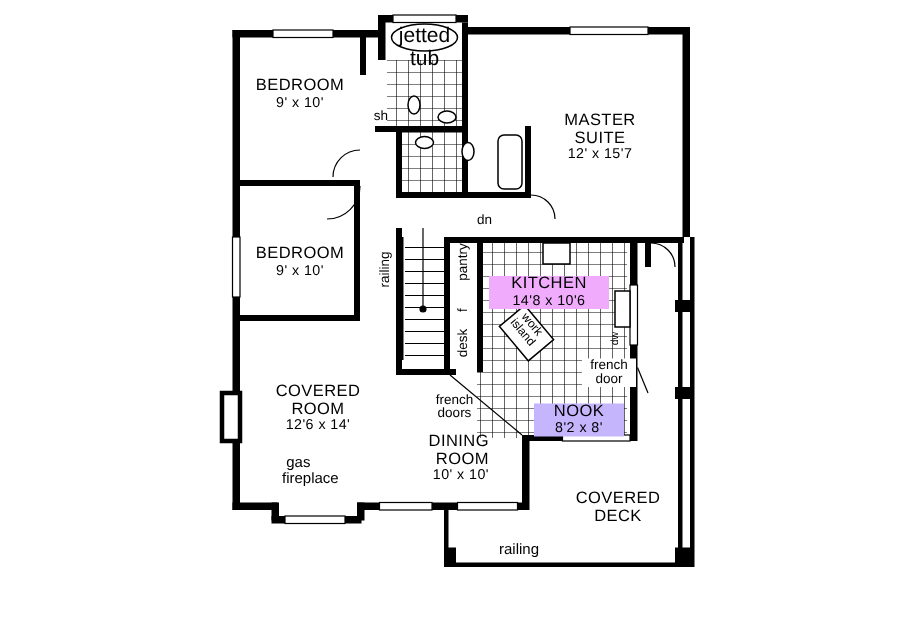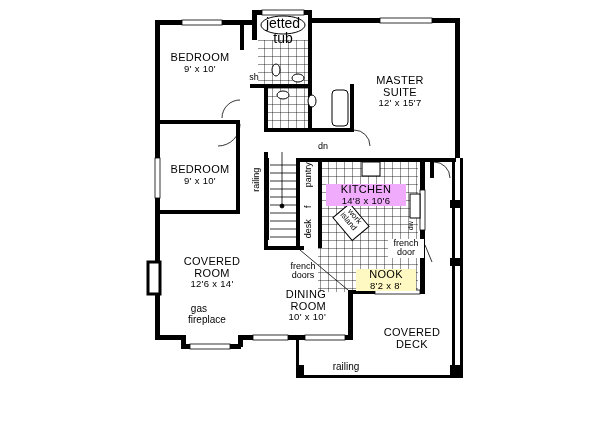--- a/index.html
+++ b/index.html
@@ -157,21 +157,21 @@
   <div>ROOM</div>
   <div class="dim">12'6 x 14'</div>
 </div>
 
 <div class="lbl room" style="left:246px;top:289px;width:80px;text-align:right;">
   <div>DINING</div>
   <div>ROOM</div>
   <div class="dim">10' x 10'</div>
 </div>
 
-<div class="lbl room" style="left:356px;top:269px;width:60px;background:#fef9c3;">
+<div class="lbl room" style="left:356px;top:269px;width:60px;background:#c4b5fd;">
   <div>NOOK</div>
   <div class="dim">8'2 x 8'</div>
 </div>
 
 <div class="lbl room" style="left:372px;top:327px;width:80px;">
   <div>COVERED</div>
   <div>DECK</div>
 </div>
 
 <div class="lbl note" style="left:263px;top:16px;width:40px;font-size:14px;">

